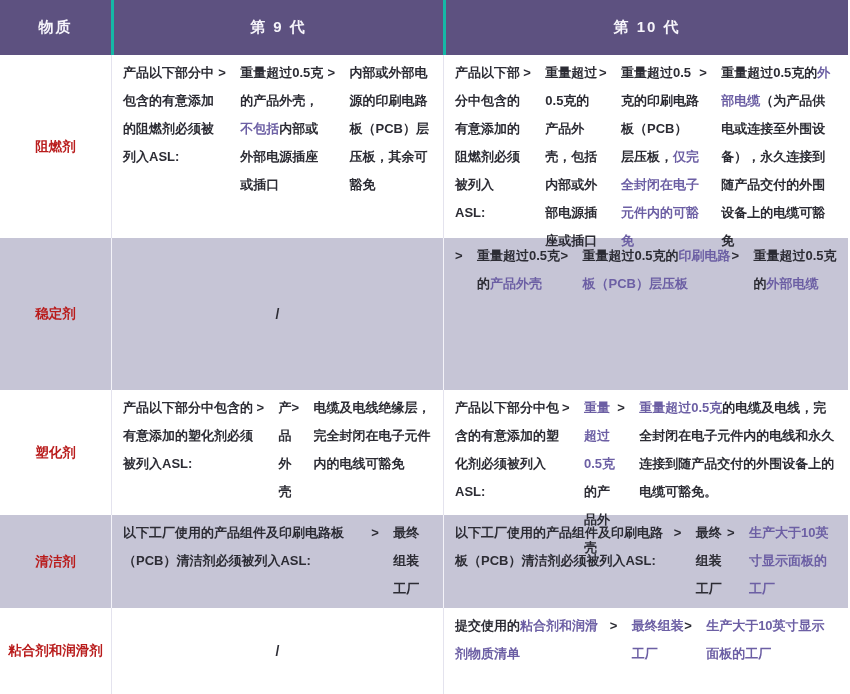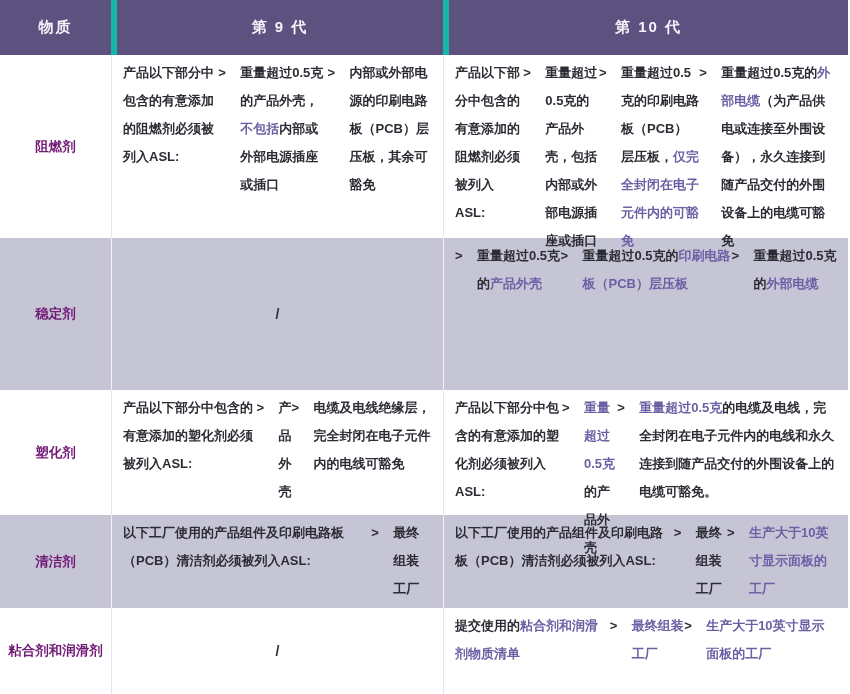--- a/index.html
+++ b/index.html
@@ -10,40 +10,40 @@
     color:#2c2c34;
   }
   .table { width:848px; height:694px; display:flex; flex-direction:column; }
 
   
   .thead { display:flex; height:55px; flex:none; background:#5d5180; }
   .th {
     display:flex; align-items:center; justify-content:center;
     color:#f6f4fa; font-size:15px; font-weight:700; letter-spacing:2px;
   }
-  .th + .th { border-left:6px solid #14b8a6; }
+  .th + .th { border-left:3px solid #14b8a6; }
 
   
   .col-substance { width:111px; flex:none; }
   .col-gen9      { width:332px; flex:none; }
   .col-gen10     { flex:1; min-width:0; }
 
   
   .tr { display:flex; flex:none; background:#ffffff; }
   .tr.alt { background:#c6c5d6; }
   .td {
     display:flex; justify-content:center;
     padding:4px 11px;
   }
   .tr .td + .td { border-left:1px solid #e4e3ee; }
   .tr.alt .td + .td { border-left:1px solid #f4f3f9; }
 
   .substance {
     align-items:center; justify-content:center; text-align:center;
-    font-size:13.5px; font-weight:700; color:#701a75; padding:4px 5px;
+    font-size:13.5px; font-weight:700; color:#b91c1c; padding:4px 5px;
   }
   .slash-cell {
     align-items:center; justify-content:center;
     font-size:14px; font-weight:600; color:#2c2c34;
   }
   .cell-text { font-size:13px; font-weight:600; line-height:28px; color:#2c2c34; }
   .intro { }
   .bullet { display:flex; align-items:flex-start; }
   .arrow { width:22px; flex:none; font-weight:700; color:#2c2c34; }
   .btext { flex:1; min-width:0; }

